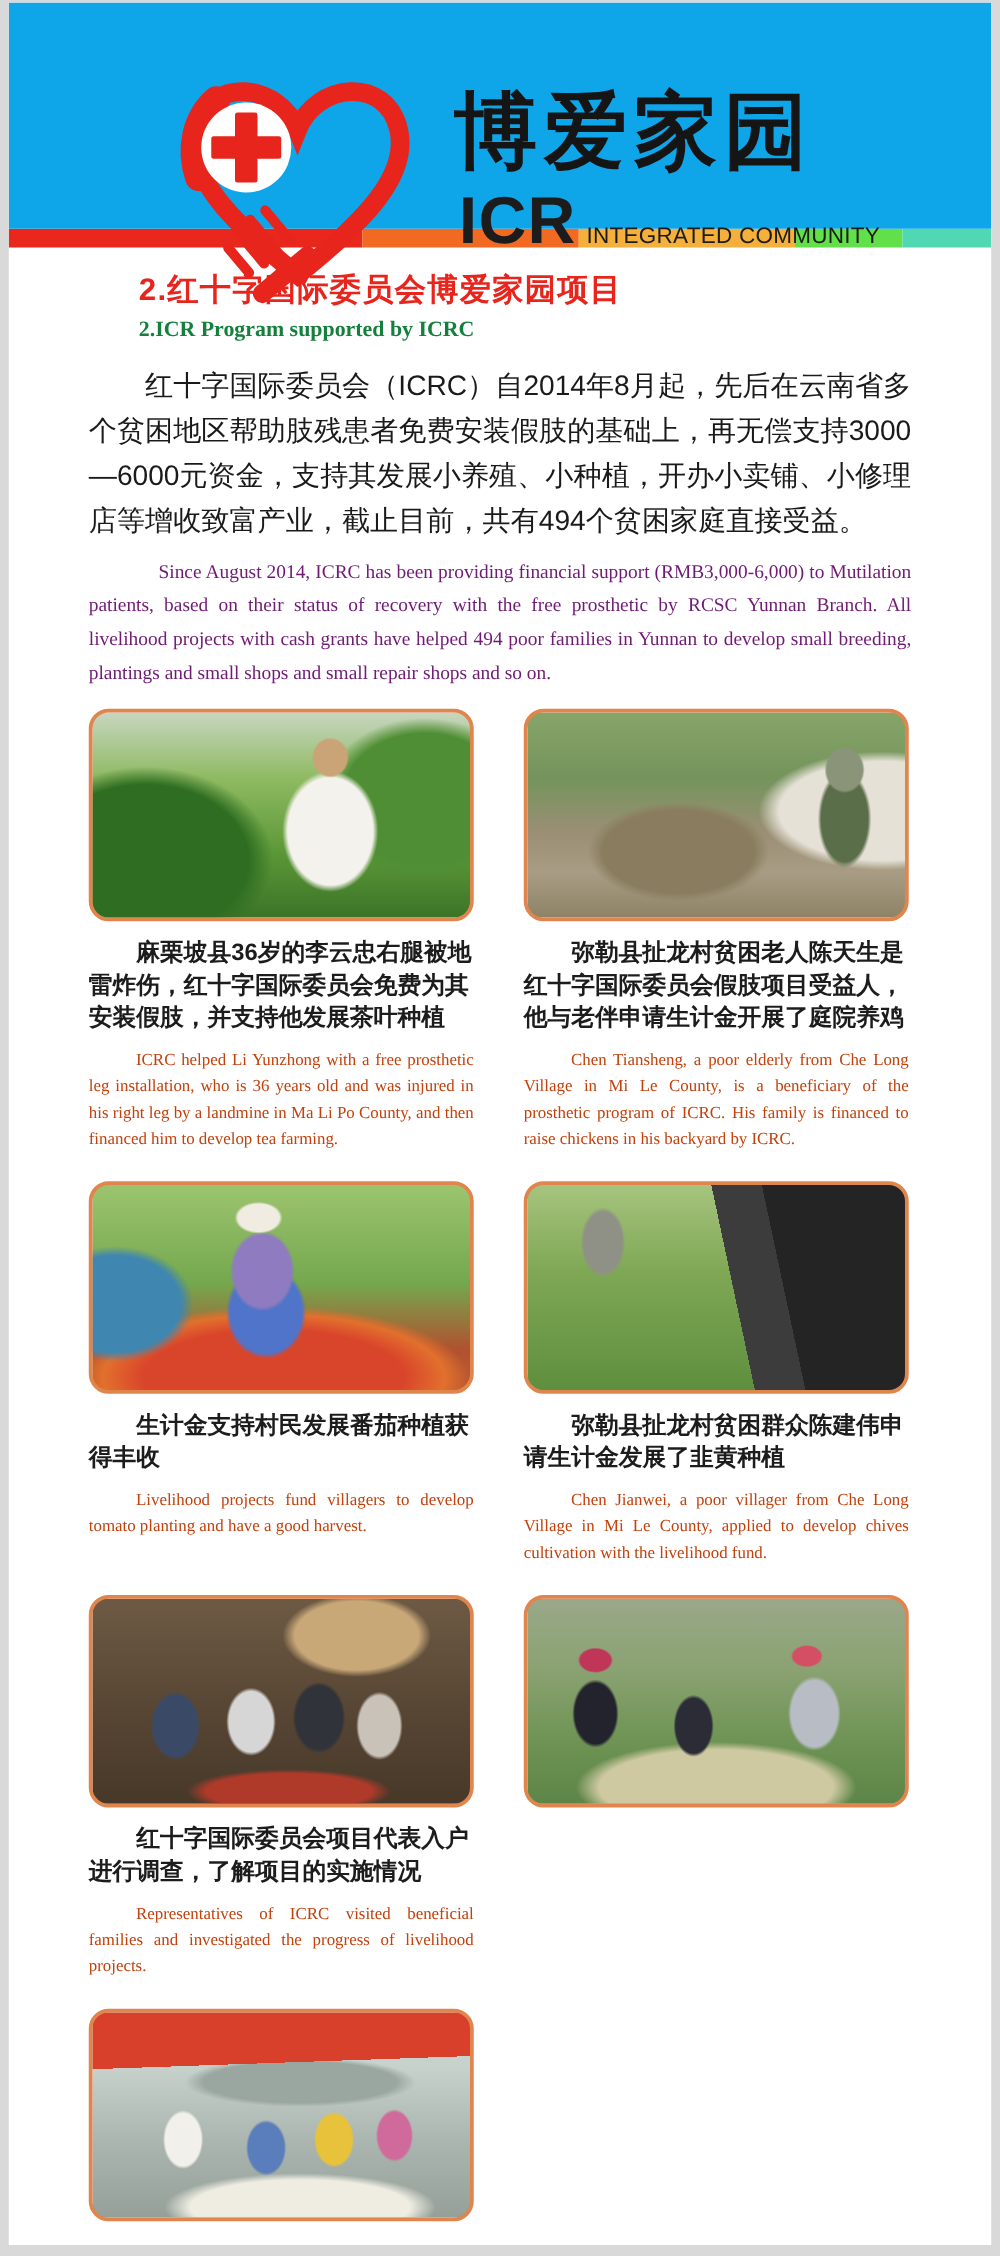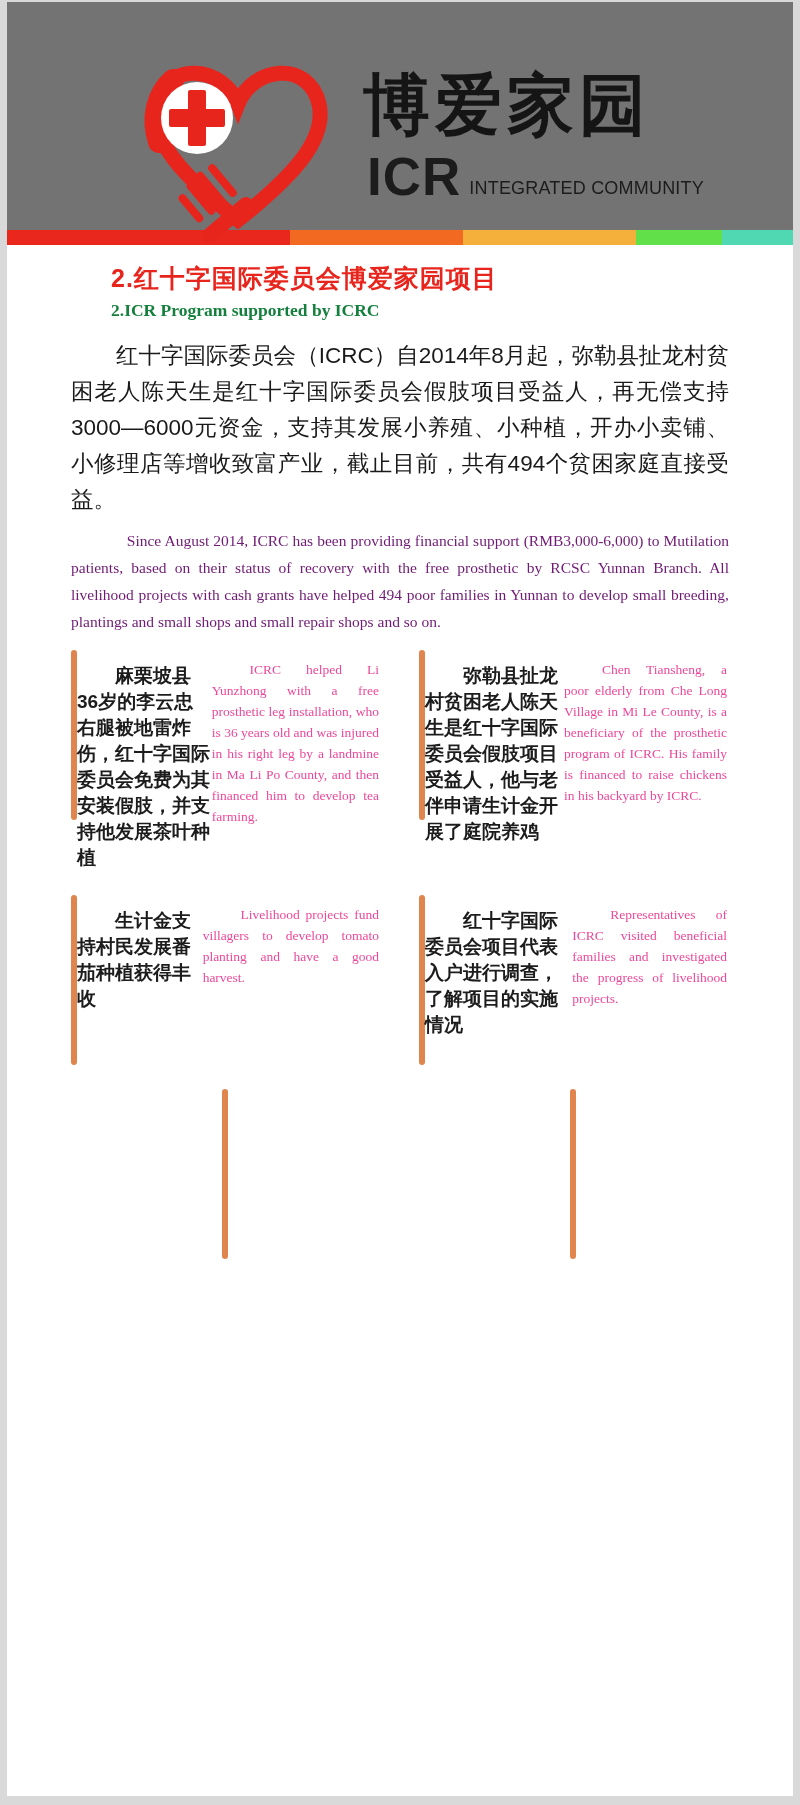--- a/index.html
+++ b/index.html
@@ -1,44 +1,44 @@
 <!DOCTYPE html>
 <html><head>
 <meta charset="utf-8">
 <style>
   html,body{margin:0;padding:0;}
   body{background:#bfbfbf;font-family:"Liberation Sans",sans-serif;}
   .frame{position:relative;width:800px;height:1805px;background:#d9d9d9;margin:0 auto;overflow:hidden;}
   .canvas{position:absolute;left:7px;right:7px;top:2px;bottom:9px;background:#ffffff;overflow:hidden;}
 
   
-  .header{position:relative;height:228px;background:#737373;}
+  .header{position:relative;height:181px;background:#0ea5e9;}
   .logo{position:absolute;left:126px;top:44px;width:210px;height:200px;}
   .title-cn{position:absolute;left:356px;top:58px;font-size:67px;font-weight:700;color:#151515;letter-spacing:5px;font-family:"Liberation Sans",sans-serif;white-space:nowrap;}
   .icr-row{position:absolute;left:360px;top:148px;display:flex;align-items:flex-end;justify-content:center;}
   .icr-abbr{font-size:53px;font-weight:800;color:#1c1c1c;line-height:54px;letter-spacing:1px;}
   .icr-lines{margin-left:8px;margin-bottom:4px;}
   .icr-lines div{font-size:18px;line-height:23px;font-weight:400;color:#1c1c1c;letter-spacing:0.2px;white-space:nowrap;}
 
   
   .stripe{display:flex;height:15px;width:100%;}
   .stripe-seg{height:100%;}
 
   
   .heading-cn{margin:17px 0 0 104px;font-size:25px;font-weight:800;color:#e8251d;letter-spacing:1px;}
   .heading-en{margin:5px 0 0 104px;font-family:"Liberation Serif",serif;font-size:17.5px;font-weight:700;color:#15803d;}
   .para-cn{margin:17px 64px 0 64px;font-size:22.5px;line-height:36px;text-align:justify;text-indent:2em;color:#1a1a1a;font-weight:500;}
   .para-en{margin:9px 64px 0 64px;font-family:"Liberation Serif",serif;font-size:15.5px;line-height:27px;text-align:justify;text-indent:3.6em;color:#701a75;}
 
   
   .gallery{margin:15px 64px 0 64px;display:grid;grid-template-columns:308px 308px;column-gap:40px;row-gap:24px;}
-  .cell{display:flex;flex-direction:row;justify-content:center;}
+  .cell{display:flex;flex-direction:column;}
   .photo{height:170px;border:3px solid #e0854e;border-radius:16px;box-sizing:border-box;background:#9db97c;}
   .cap-cn{margin-top:13px;font-size:19px;font-weight:700;line-height:26px;text-indent:2em;color:#1c1c1c;text-align:left;}
-  .cap-en{margin-top:9px;font-family:"Liberation Serif",serif;font-size:13.5px;line-height:21px;text-align:justify;text-indent:2.8em;color:#ec4899;}
+  .cap-en{margin-top:9px;font-family:"Liberation Serif",serif;font-size:13.5px;line-height:21px;text-align:justify;text-indent:2.8em;color:#c2410c;}
 
   
   .ph-tea-farmer{background:
     radial-gradient(24px 26px at 63% 22%, #caa377 0 55%, transparent 62%),
     radial-gradient(62px 78px at 63% 58%, #f3f2ec 0 55%, transparent 62%),
     radial-gradient(150px 110px at 14% 72%, #2f6e22 0 55%, transparent 68%),
     radial-gradient(120px 95px at 88% 42%, #4f8e34 0 55%, transparent 68%),
     linear-gradient(180deg,#c7d6c0 0%,#8fba62 32%,#5c9838 68%,#3c7427 100%);}
   .ph-chicken-yard{background:
     radial-gradient(26px 30px at 84% 28%, #8a9478 0 55%, transparent 62%),
@@ -128,21 +128,21 @@
         <div class="stripe-seg" style="background: rgb(233, 39, 28); flex-basis: 36%;"></div>
         <div class="stripe-seg" style="background: rgb(242, 106, 34); flex-basis: 22%;"></div>
         <div class="stripe-seg" style="background: rgb(245, 176, 60); flex-basis: 22%;"></div>
         <div class="stripe-seg" style="background: rgb(98, 224, 73); flex-basis: 11%;"></div>
         <div class="stripe-seg" style="background: rgb(79, 216, 178); flex-basis: 9%;"></div>
       </div>
 
     <div class="heading-cn" style="color: rgb(232, 37, 29);">2.红十字国际委员会博爱家园项目</div>
     <div class="heading-en">2.ICR Program supported by ICRC</div>
 
-    <div class="para-cn">红十字国际委员会（ICRC）自2014年8月起，弥勒县扯龙村贫困老人陈天生是红十字国际委员会假肢项目受益人，再无偿支持3000—6000元资金，支持其发展小养殖、小种植，开办小卖铺、小修理店等增收致富产业，截止目前，共有494个贫困家庭直接受益。</div>
+    <div class="para-cn">红十字国际委员会（ICRC）自2014年8月起，先后在云南省多个贫困地区帮助肢残患者免费安装假肢的基础上，再无偿支持3000—6000元资金，支持其发展小养殖、小种植，开办小卖铺、小修理店等增收致富产业，截止目前，共有494个贫困家庭直接受益。</div>
     <div class="para-en">Since August 2014, ICRC has been providing financial support (RMB3,000-6,000) to Mutilation patients, based on their status of recovery with the free prosthetic by RCSC Yunnan Branch. All livelihood projects with cash grants have helped 494 poor families in Yunnan to develop small breeding, plantings and small shops and small repair shops and so on.</div>
 
     <div class="gallery">
   <div class="cell">
     <div class="photo ph-tea-farmer"></div>
     <div class="cap-cn">麻栗坡县36岁的李云忠右腿被地雷炸伤，红十字国际委员会免费为其安装假肢，并支持他发展茶叶种植</div>
     <div class="cap-en">ICRC helped Li Yunzhong with a free prosthetic leg installation, who is 36 years old and was injured in his right leg by a landmine in Ma Li Po County, and then financed him to develop tea farming.</div>
   </div>
 
   <div class="cell">
@@ -151,20 +151,25 @@
     <div class="cap-en">Chen Tiansheng, a poor elderly from Che Long Village in Mi Le County, is a beneficiary of the prosthetic program of ICRC. His family is financed to raise chickens in his backyard by ICRC.</div>
   </div>
 
   <div class="cell">
     <div class="photo ph-tomato-harvest"></div>
     <div class="cap-cn">生计金支持村民发展番茄种植获得丰收</div>
     <div class="cap-en">Livelihood projects fund villagers to develop tomato planting and have a good harvest.</div>
   </div>
 
 
+  <div class="cell">
+    <div class="photo ph-chives-field"></div>
+    <div class="cap-cn">弥勒县扯龙村贫困群众陈建伟申请生计金发展了韭黄种植</div>
+    <div class="cap-en">Chen Jianwei, a poor villager from Che Long Village in Mi Le County, applied to develop chives cultivation with the livelihood fund.</div>
+  </div>
 
   <div class="cell">
     <div class="photo ph-household-survey"></div>
     <div class="cap-cn">红十字国际委员会项目代表入户进行调查，了解项目的实施情况</div>
     <div class="cap-en">Representatives of ICRC visited beneficial families and investigated the progress of livelihood projects.</div>
   </div>
 
   <div class="cell">
     <div class="photo ph-village-visit"></div>
 

